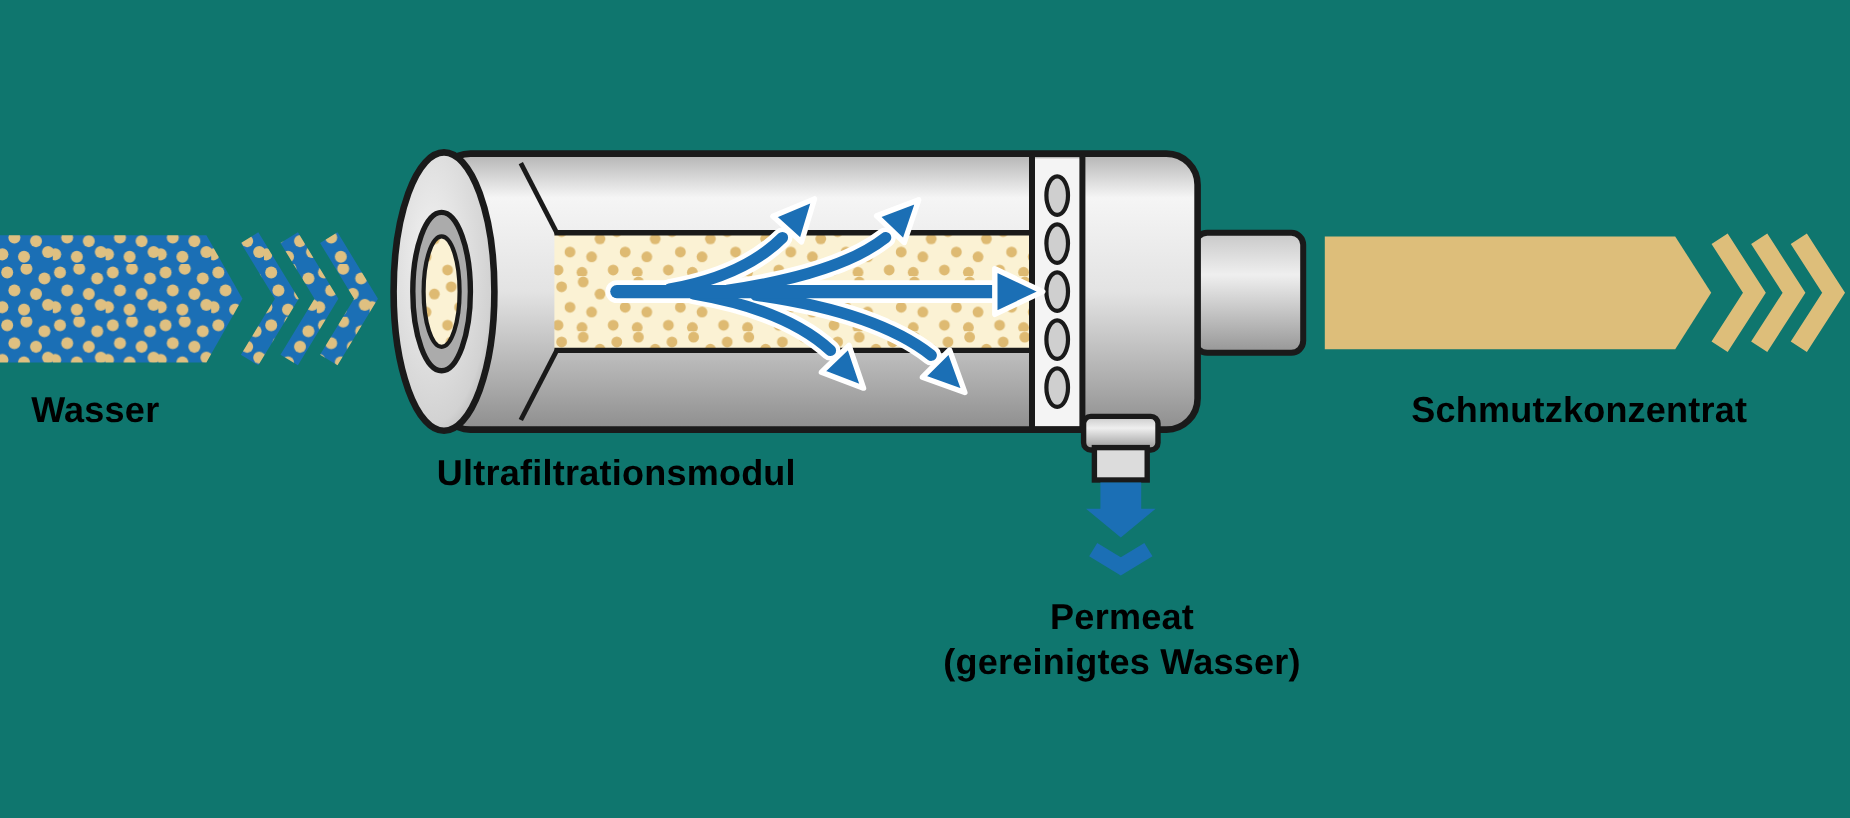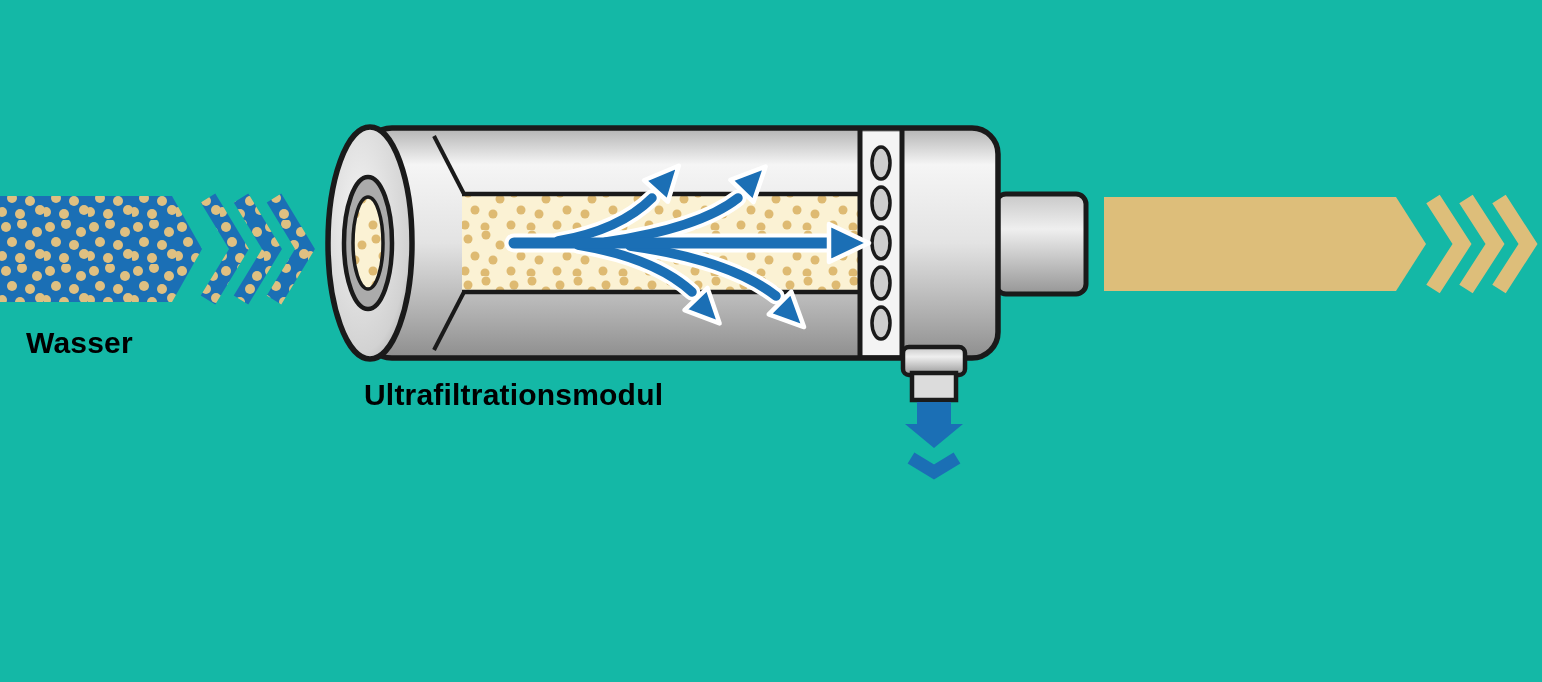--- a/index.html
+++ b/index.html
@@ -1,19 +1,19 @@
 <!DOCTYPE html>
 <html><head>
 <meta charset="utf-8">
 <style>
   html,body{margin:0;padding:0;background:#fdfdfb;}
   .stage{
     position:relative;
     width:1542px;height:682px;
-    background:#14b8a6;
+    background:#0f766e;
     overflow:hidden;
     font-family:"Liberation Sans", sans-serif;
   }
   .stage svg{position:absolute;left:0;top:0;}
   .diagram-label{
     position:absolute;
     color:#000;
     font-weight:600;
     font-size:30px;
     letter-spacing:0.2px;
@@ -150,15 +150,20 @@
         <polygon points="917,402 951,402 951,424 963,424 934,448 905,424 917,424" fill="#1b6fb5"></polygon>
         <path d="M911,458 L934,472 L957,458" fill="none" stroke="#1b6fb5" stroke-width="13" stroke-linejoin="miter"></path>
       </g>
     </g>
   </svg>
 
   <div class="diagram-label label-wasser">Wasser</div>
 
   <div class="diagram-label label-module">Ultrafiltrationsmodul</div>
 
+  <div class="diagram-label label-concentrate">Schmutzkonzentrat</div>
 
+  <div class="diagram-label label-permeate">
+    <div>Permeat</div>
+    <div>(gereinigtes Wasser)</div>
+  </div>
 
 </div>
 
 </body></html>

